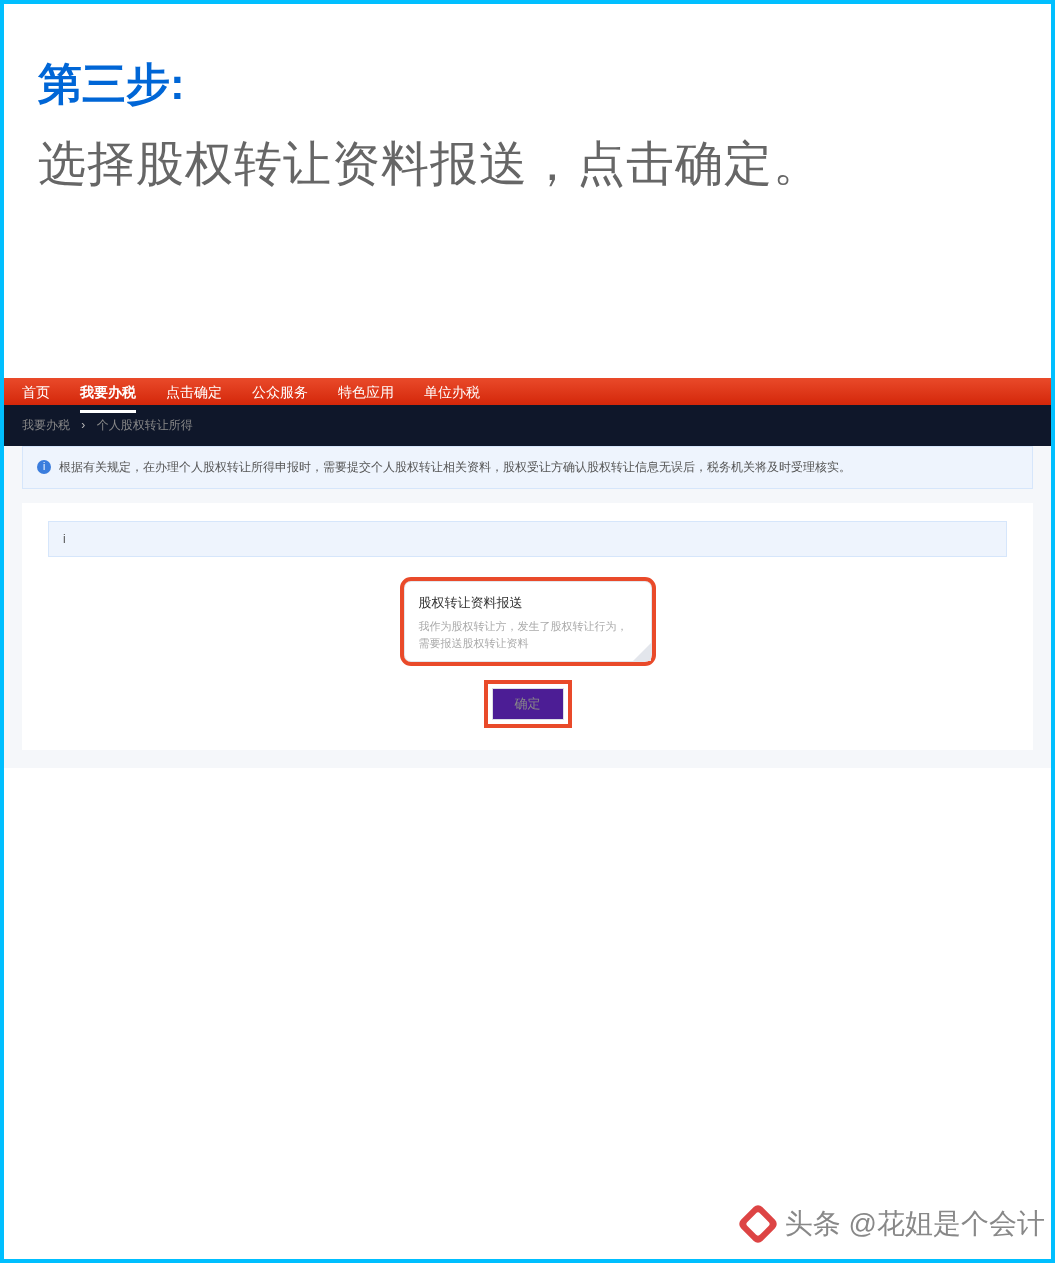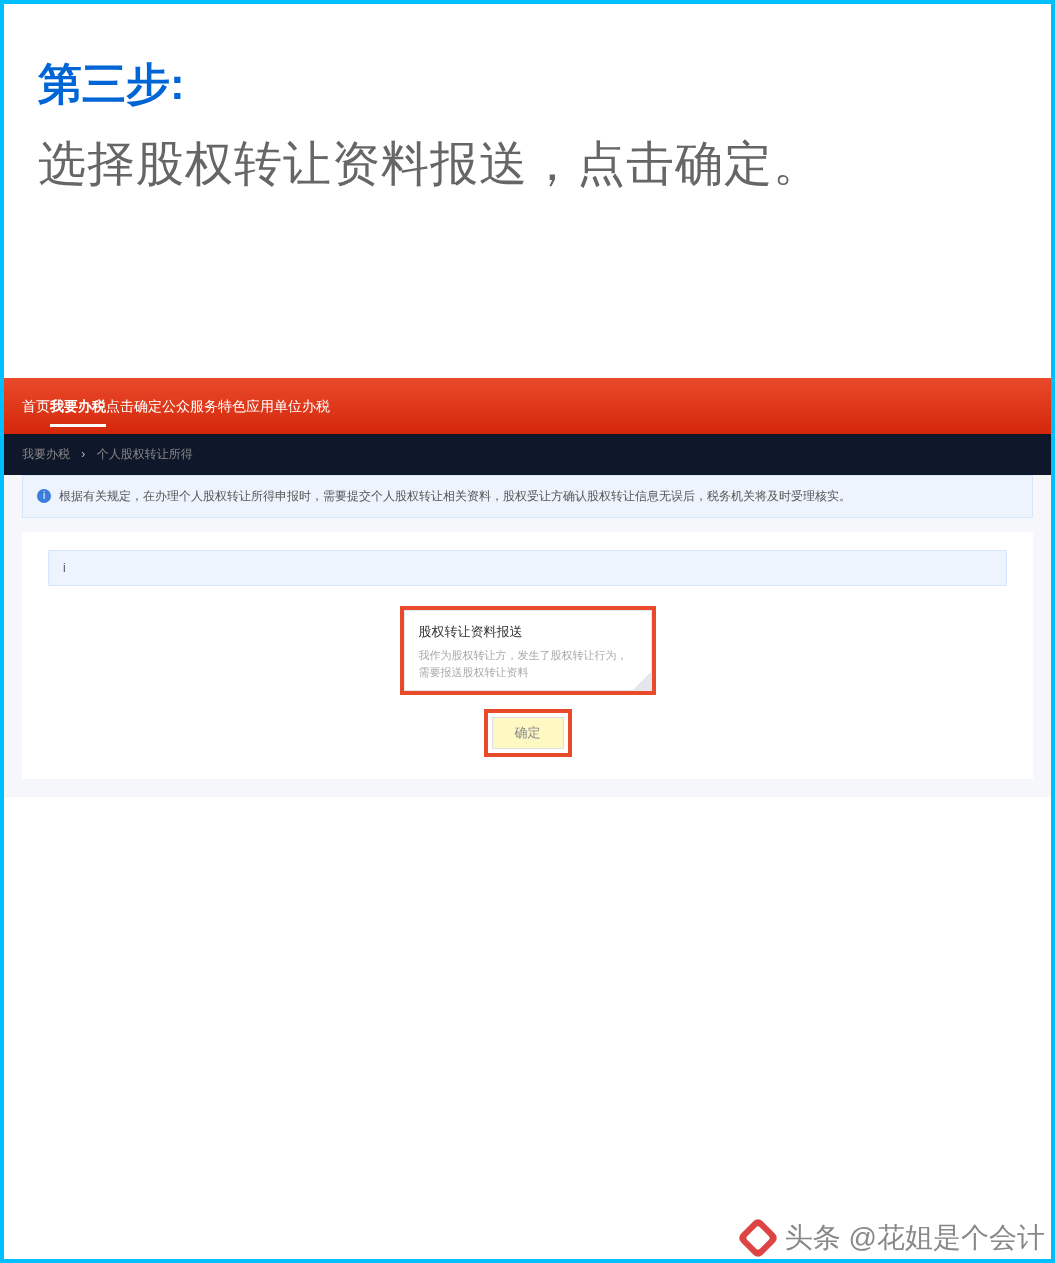--- a/index.html
+++ b/index.html
@@ -33,24 +33,25 @@
   }
   .app {
     position: absolute;
     top: 378px;
     left: 4px;
     right: 4px;
     background: #f5f7fa;
   }
   .navbar {
     background: linear-gradient(to bottom, #e94a2a, #d4270a);
-    height: 56px;
+    height: 27px;
     display: flex;
     align-items: center;
     padding: 4px 18px;
+    gap: 30px;
   }
   .nav-item {
     color: #fff;
     font-size: 14px;
     cursor: pointer;
     position: relative;
     height: 42px;
     line-height: 42px;
   }
   .nav-item.active {
@@ -133,20 +134,21 @@
     width: 248px;
     min-height: 78px;
     border: 1px solid #e3e6ec;
     background: #fff;
     padding: 12px 14px 10px 14px;
     position: relative;
     cursor: pointer;
   }
   .card.selected {
     outline: 4px solid #e94a2a;
+    border-radius: 7px;
   }
   .card-title {
     font-size: 13px;
     color: #333;
     margin-bottom: 6px;
   }
   .card-desc {
     font-size: 11px;
     color: #aaa;
     line-height: 1.5;
@@ -160,31 +162,31 @@
   }
   .confirm-row {
     display:flex;
     justify-content:center;
   }
   .confirm-wrap {
     outline: 4px solid #e94a2a;
     padding: 4px;
   }
   .confirm-btn {
-    background: #fef9c3;
+    background: #4c1d95;
     border: 1px solid #dcdfe6;
     color: #888;
     font-size: 13px;
     padding: 6px 22px;
     cursor: pointer;
   }
   .watermark {
     position:absolute;
     right: 10px;
-    bottom: 6px;
+    bottom: 20px;
     font-size: 28px;
     color: #888;
     font-weight: 500;
     display:flex;
     align-items:center;
     gap:12px;
   }
   .wm-logo {
     width: 30px; height: 30px;
     border-radius: 6px;

